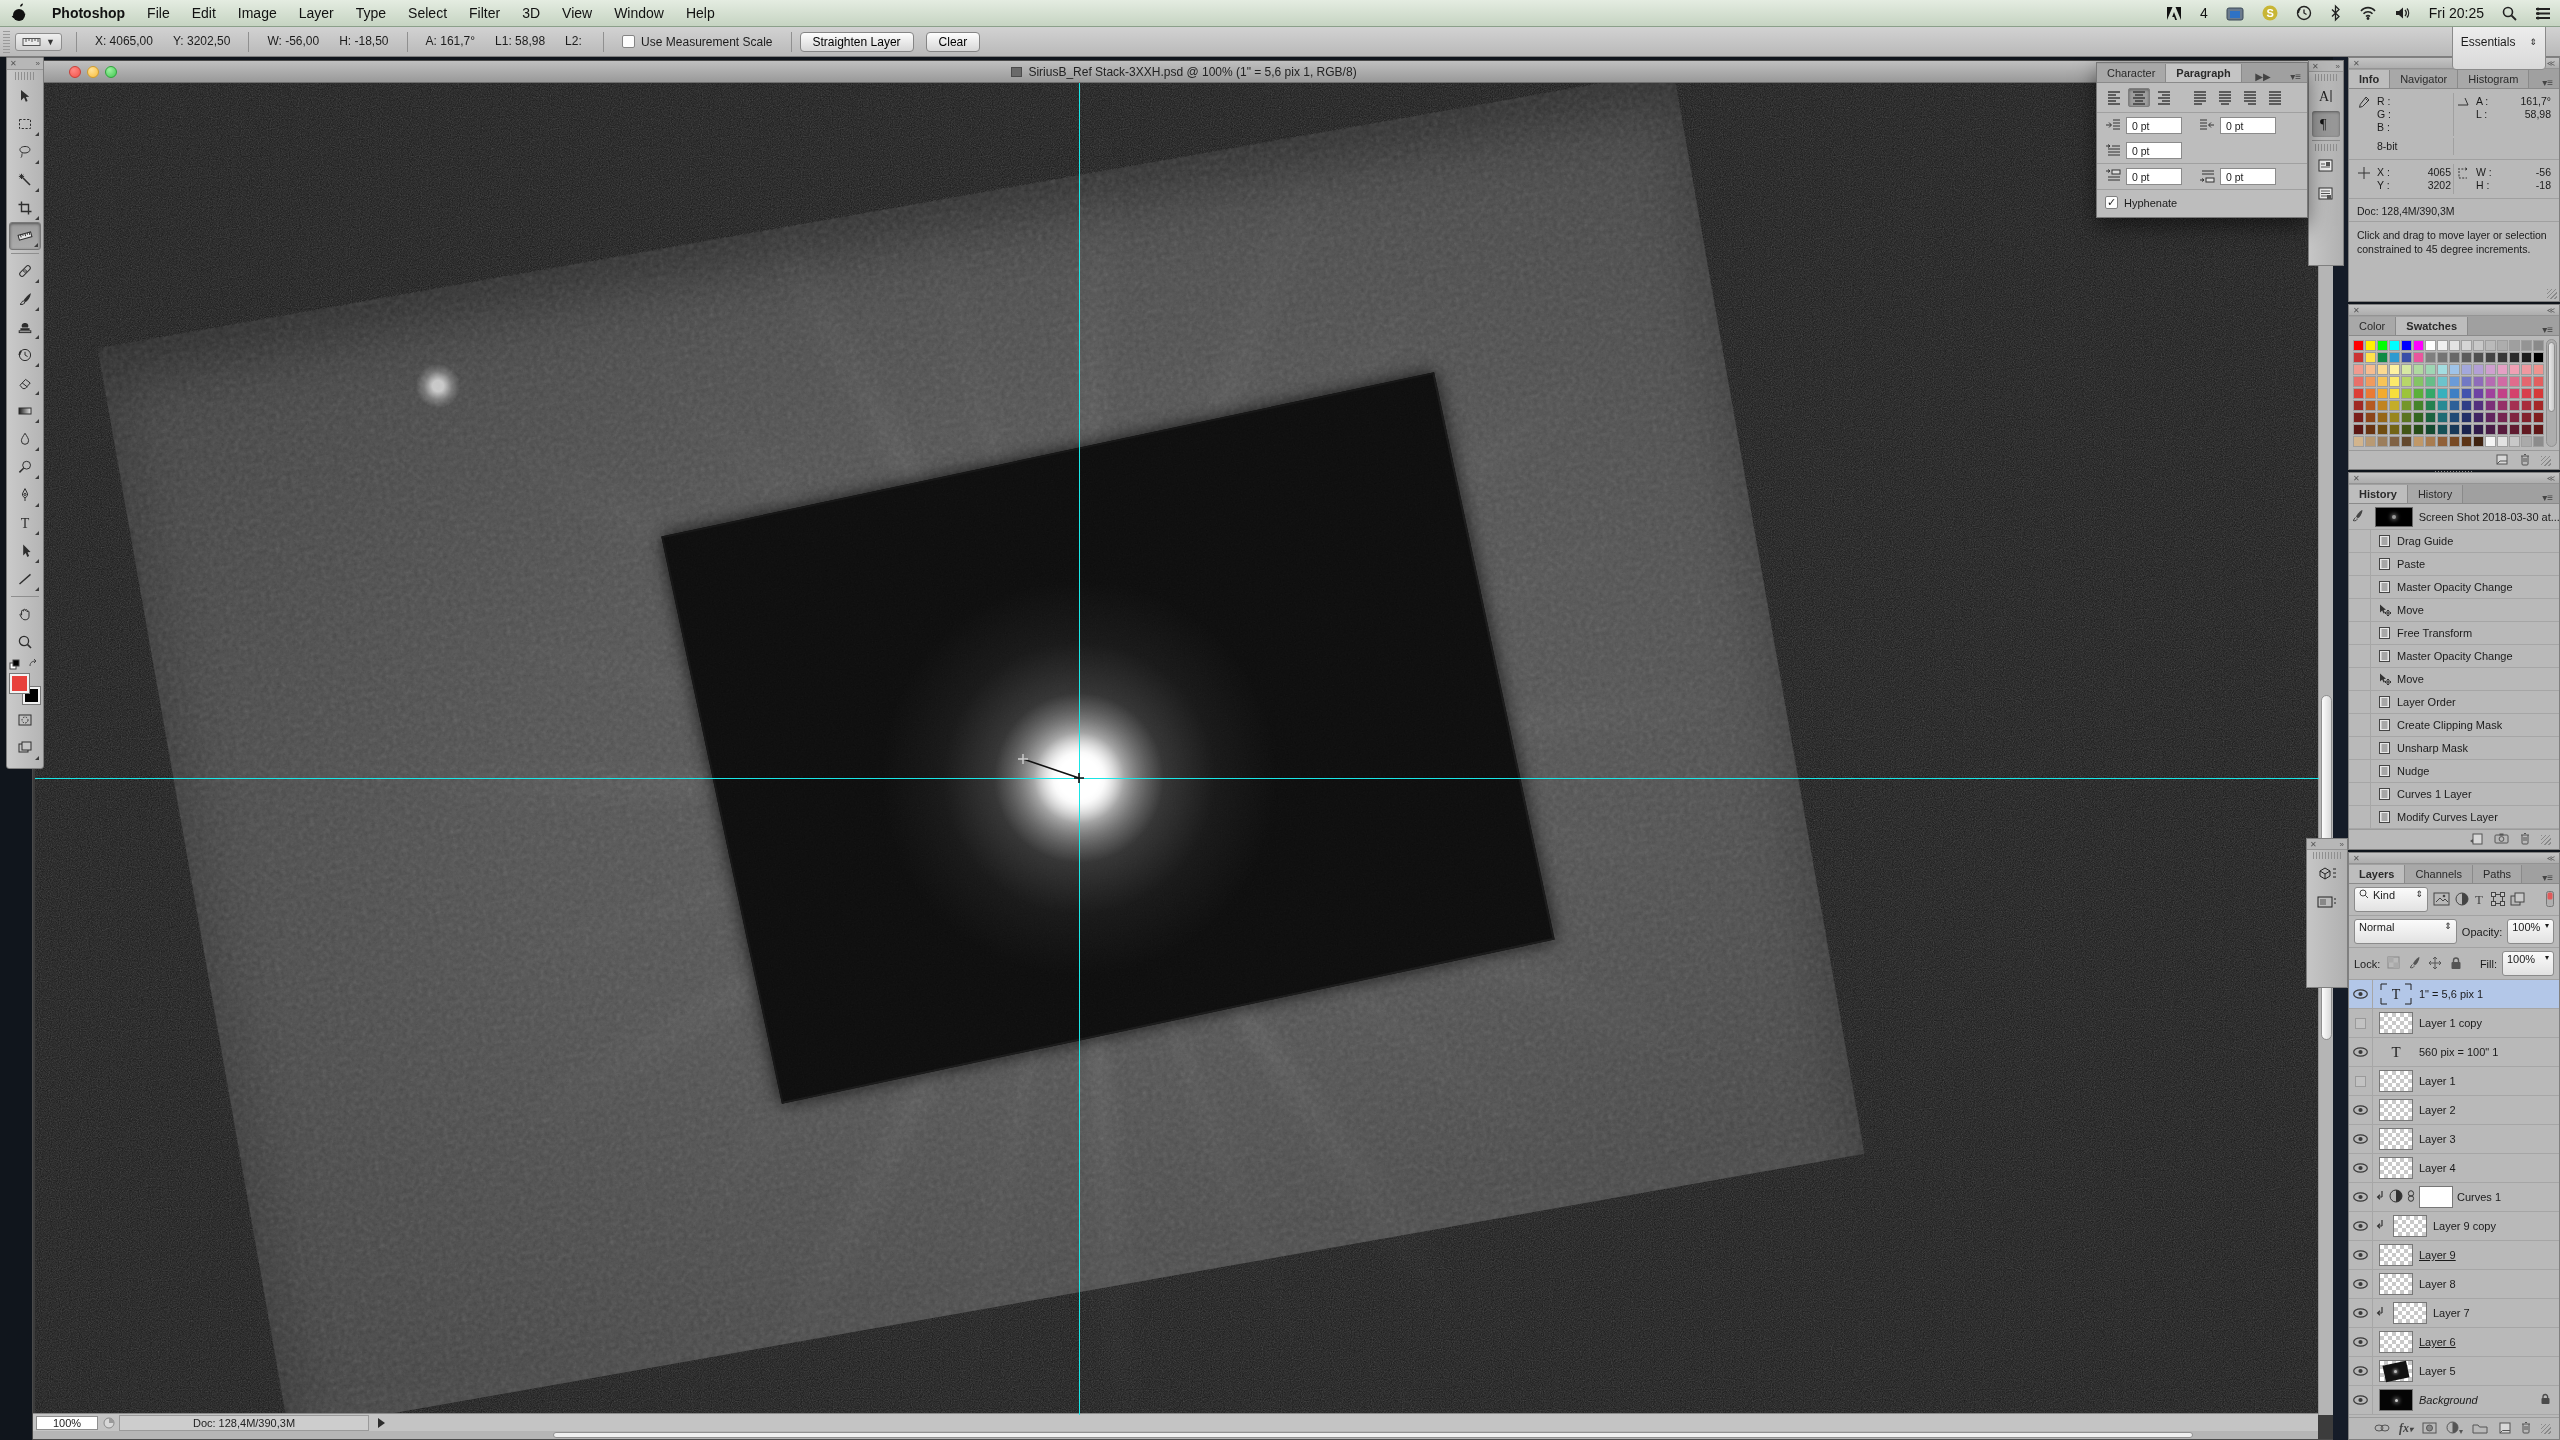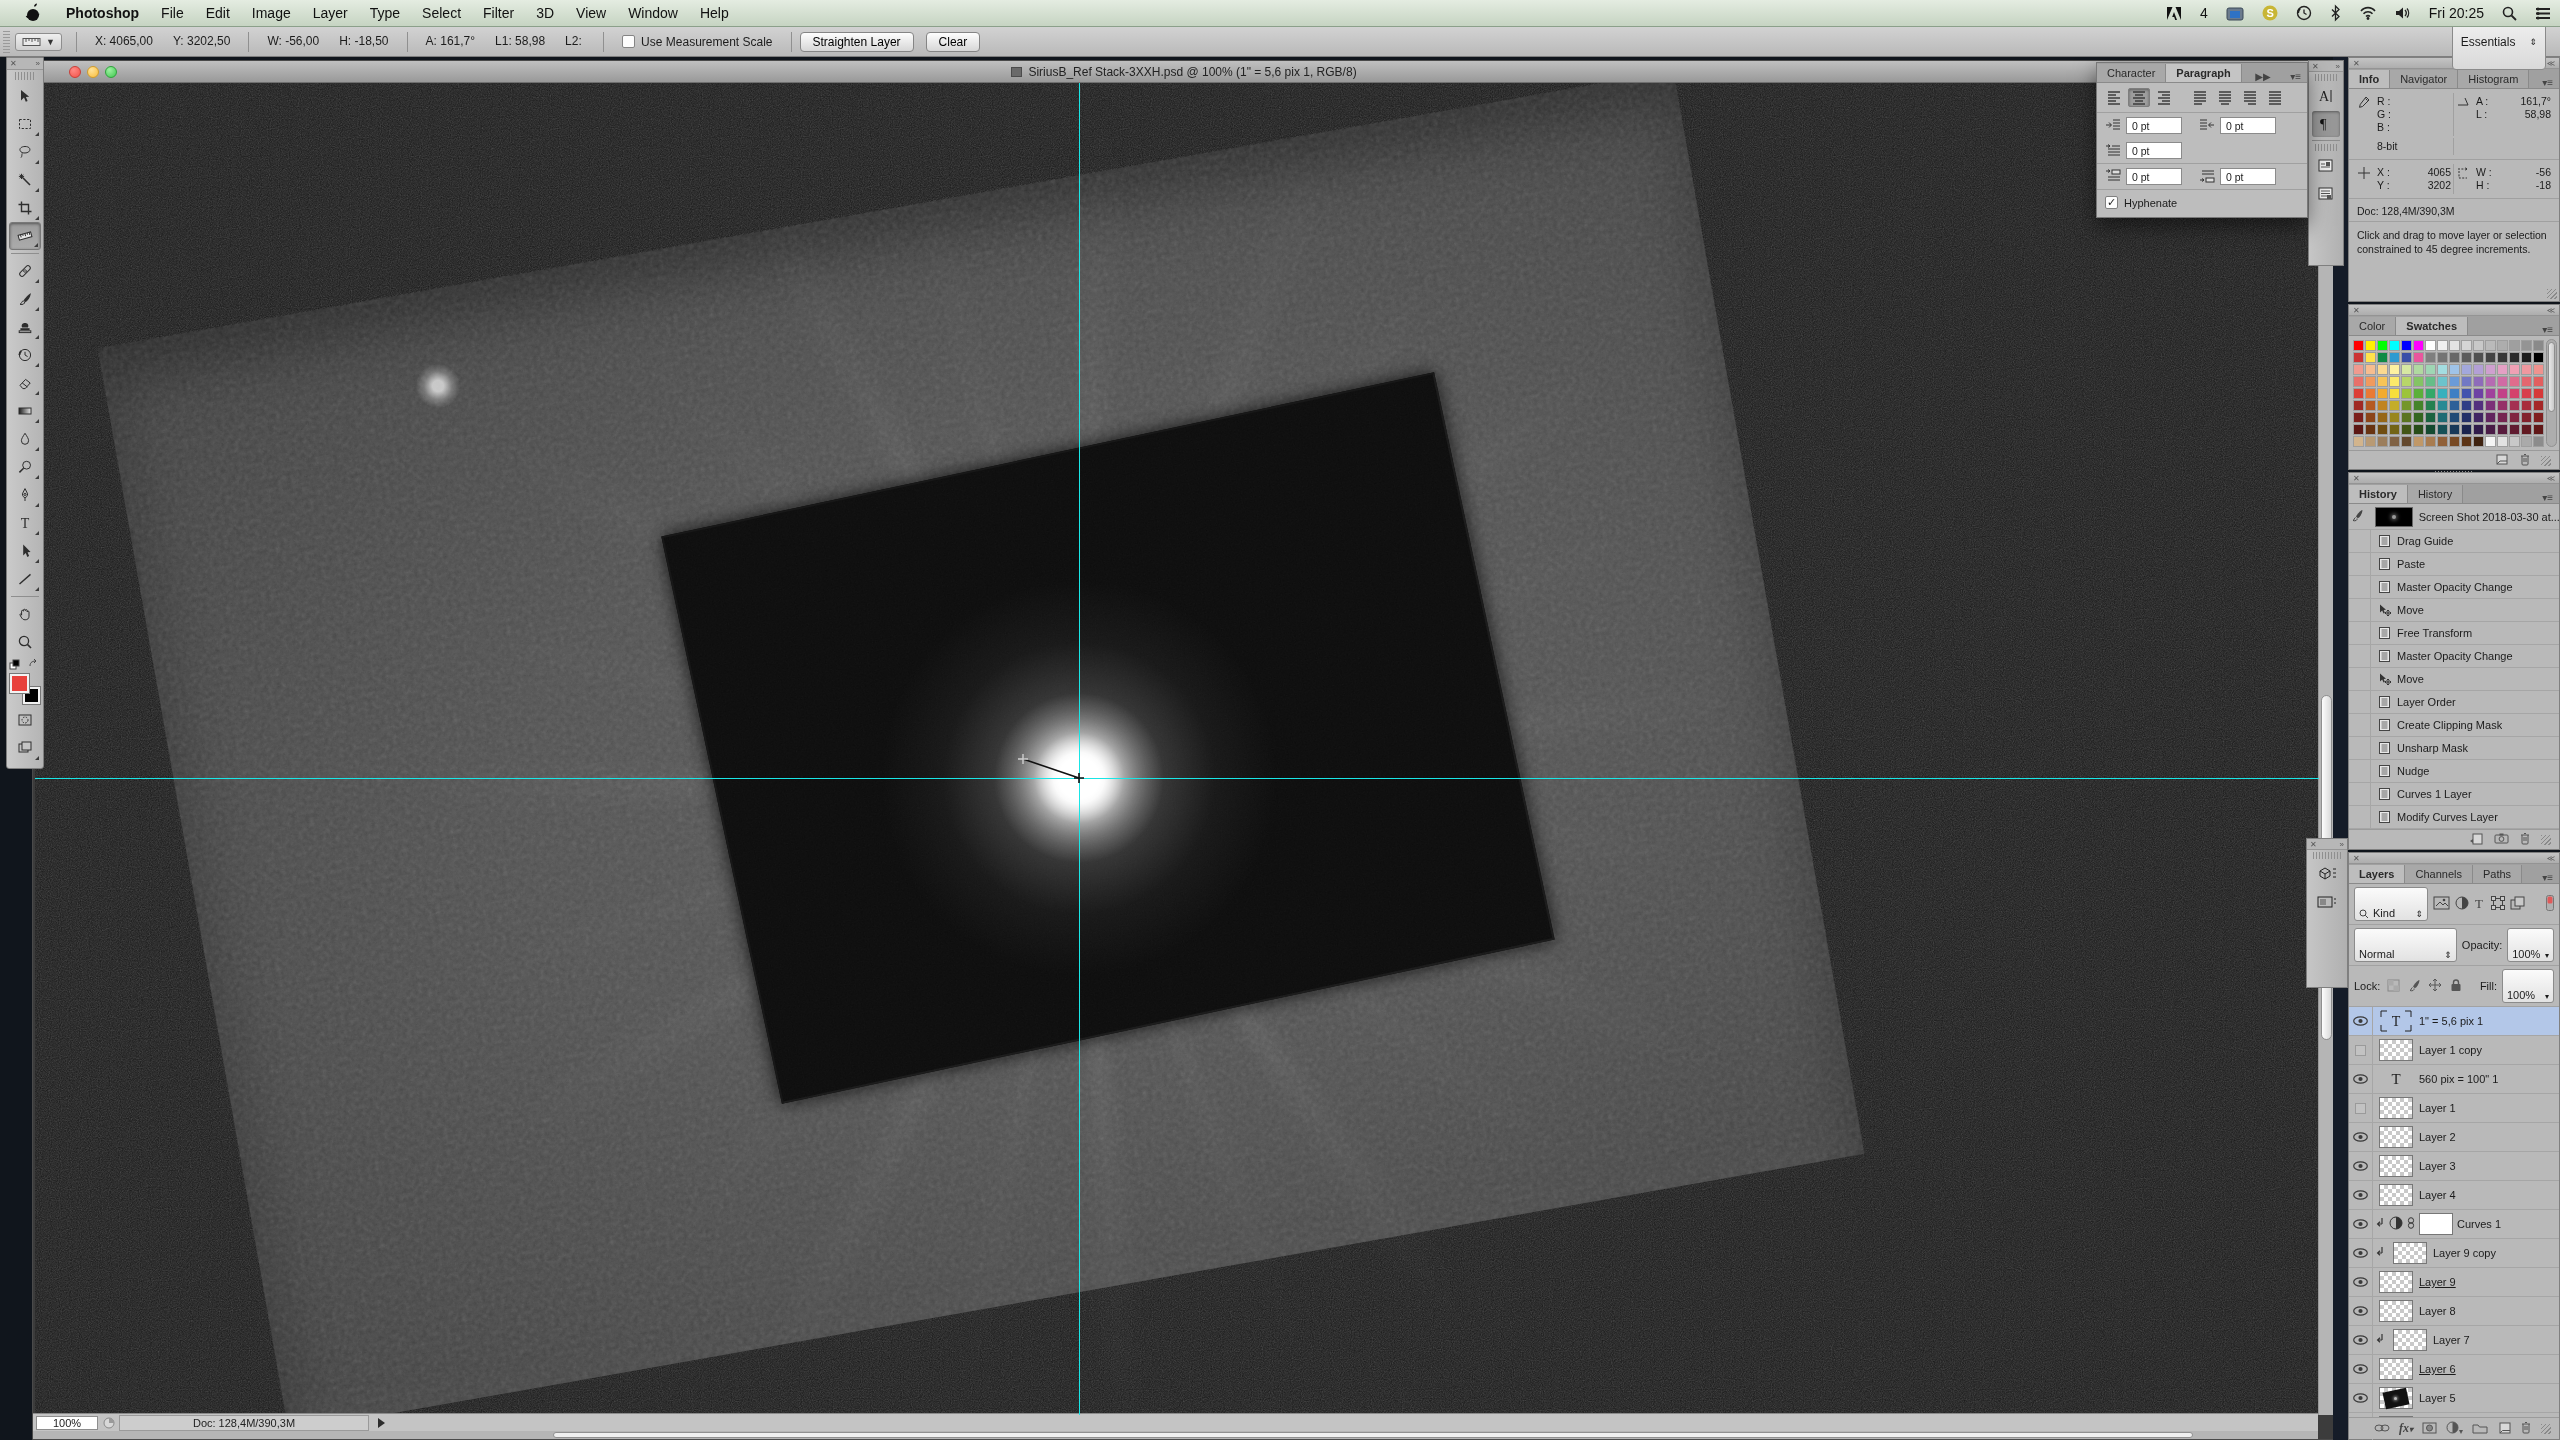--- a/index.html
+++ b/index.html
@@ -2,21 +2,21 @@
 <html><head>
 <meta charset="utf-8">
 <style>
   * { margin:0; padding:0; box-sizing:border-box; }
   html,body { width:2560px; height:1440px; overflow:hidden; background:#10151c;
     font-family:"Liberation Sans", sans-serif; -webkit-font-smoothing:antialiased; }
 
   
   #menubar { position:absolute; left:0; top:0; width:2560px; height:27px;
     background:linear-gradient(#e4ece1,#c6d4c2); border-bottom:1px solid #8ba08a;
-    display:flex; align-items:center; font-size:14px; color:#111; z-index:50;padding-left:14px; }
+    display:flex; align-items:center; font-size:14px; color:#111; z-index:50; }
   #menubar .apple { margin:0 14px 0 12px; }
   #menubar .menu { padding:0 11px; height:27px; line-height:27px; }
   #menubar .menu.app { font-weight:bold; }
   #menubar .spacer { flex:1; }
   #menubar .stat { display:flex; align-items:center; padding:0 9px; height:27px; font-size:14px; }
   #menubar svg { display:block; }
 
   
   #optionsbar { position:absolute; left:0; top:27px; width:2560px; height:30px;
     background:linear-gradient(#d2d2d2,#b9b9b9); border-bottom:1px solid #7e7e7e;
@@ -141,22 +141,22 @@
   .hwell { width:22px; align-self:stretch; border-right:1px solid #a6a6a6; display:flex; align-items:center; justify-content:center; }
   .hicon { width:26px; display:flex; justify-content:center; }
   .hlabel { font-size:11px; white-space:nowrap; overflow:hidden; }
   #histlist { overflow:hidden; }
   .hsnap { display:flex; align-items:center; height:26px; gap:6px; border-bottom:1px solid #a6a6a6; }
   .hthumb { width:38px; height:20px; background:#000; border:1px solid #666; margin-left:2px; position:relative;}
   .hthumb i { position:absolute; left:46%; top:40%; width:4px; height:4px; border-radius:50%; background:#9a9a9a; box-shadow:0 0 4px 1px #777; }
 
   
   .ctlrow { display:flex; align-items:center; gap:5px; padding:3px 5px; border-bottom:1px solid #a2a2a2; font-size:11px; }
-  .combo { display:flex; align-items:flex-end; border:1px solid #8b8b8b; background:linear-gradient(#fbfbfb,#e2e2e2);
-    border-radius:3px; padding:1px 4px; gap:4px; height:34px; }
+  .combo { display:flex; align-items:flex-start; border:1px solid #8b8b8b; background:linear-gradient(#fbfbfb,#e2e2e2);
+    border-radius:3px; padding:1px 4px; gap:4px; height:25px; }
   .lkico { width:16px; text-align:center; color:#3a3a3a; }
   .lrow { display:flex; align-items:center; height:29px; border-bottom:1px solid #a6a6a6; position:relative; }
   .lrow.sel { background:#b3c7e8; }
   .lwell { width:24px; align-self:stretch; border-right:1px solid #a6a6a6; display:flex; align-items:center; justify-content:center; flex:none;}
   .lthumb { width:34px; height:22px; margin:0 6px; border:1px solid #777; flex:none;
     background:repeating-conic-gradient(#c9c9c9 0% 25%, #fff 0% 50%); background-size:8px 8px; position:relative;}
   .lthumb.dark { background:#050505; }
   .lthumb.mask { background:#fff; }
   .lthumb.t { background:transparent; border:none; display:flex; align-items:center; justify-content:center;
     font-family:"Liberation Serif",serif; font-size:15px; color:#222; }

